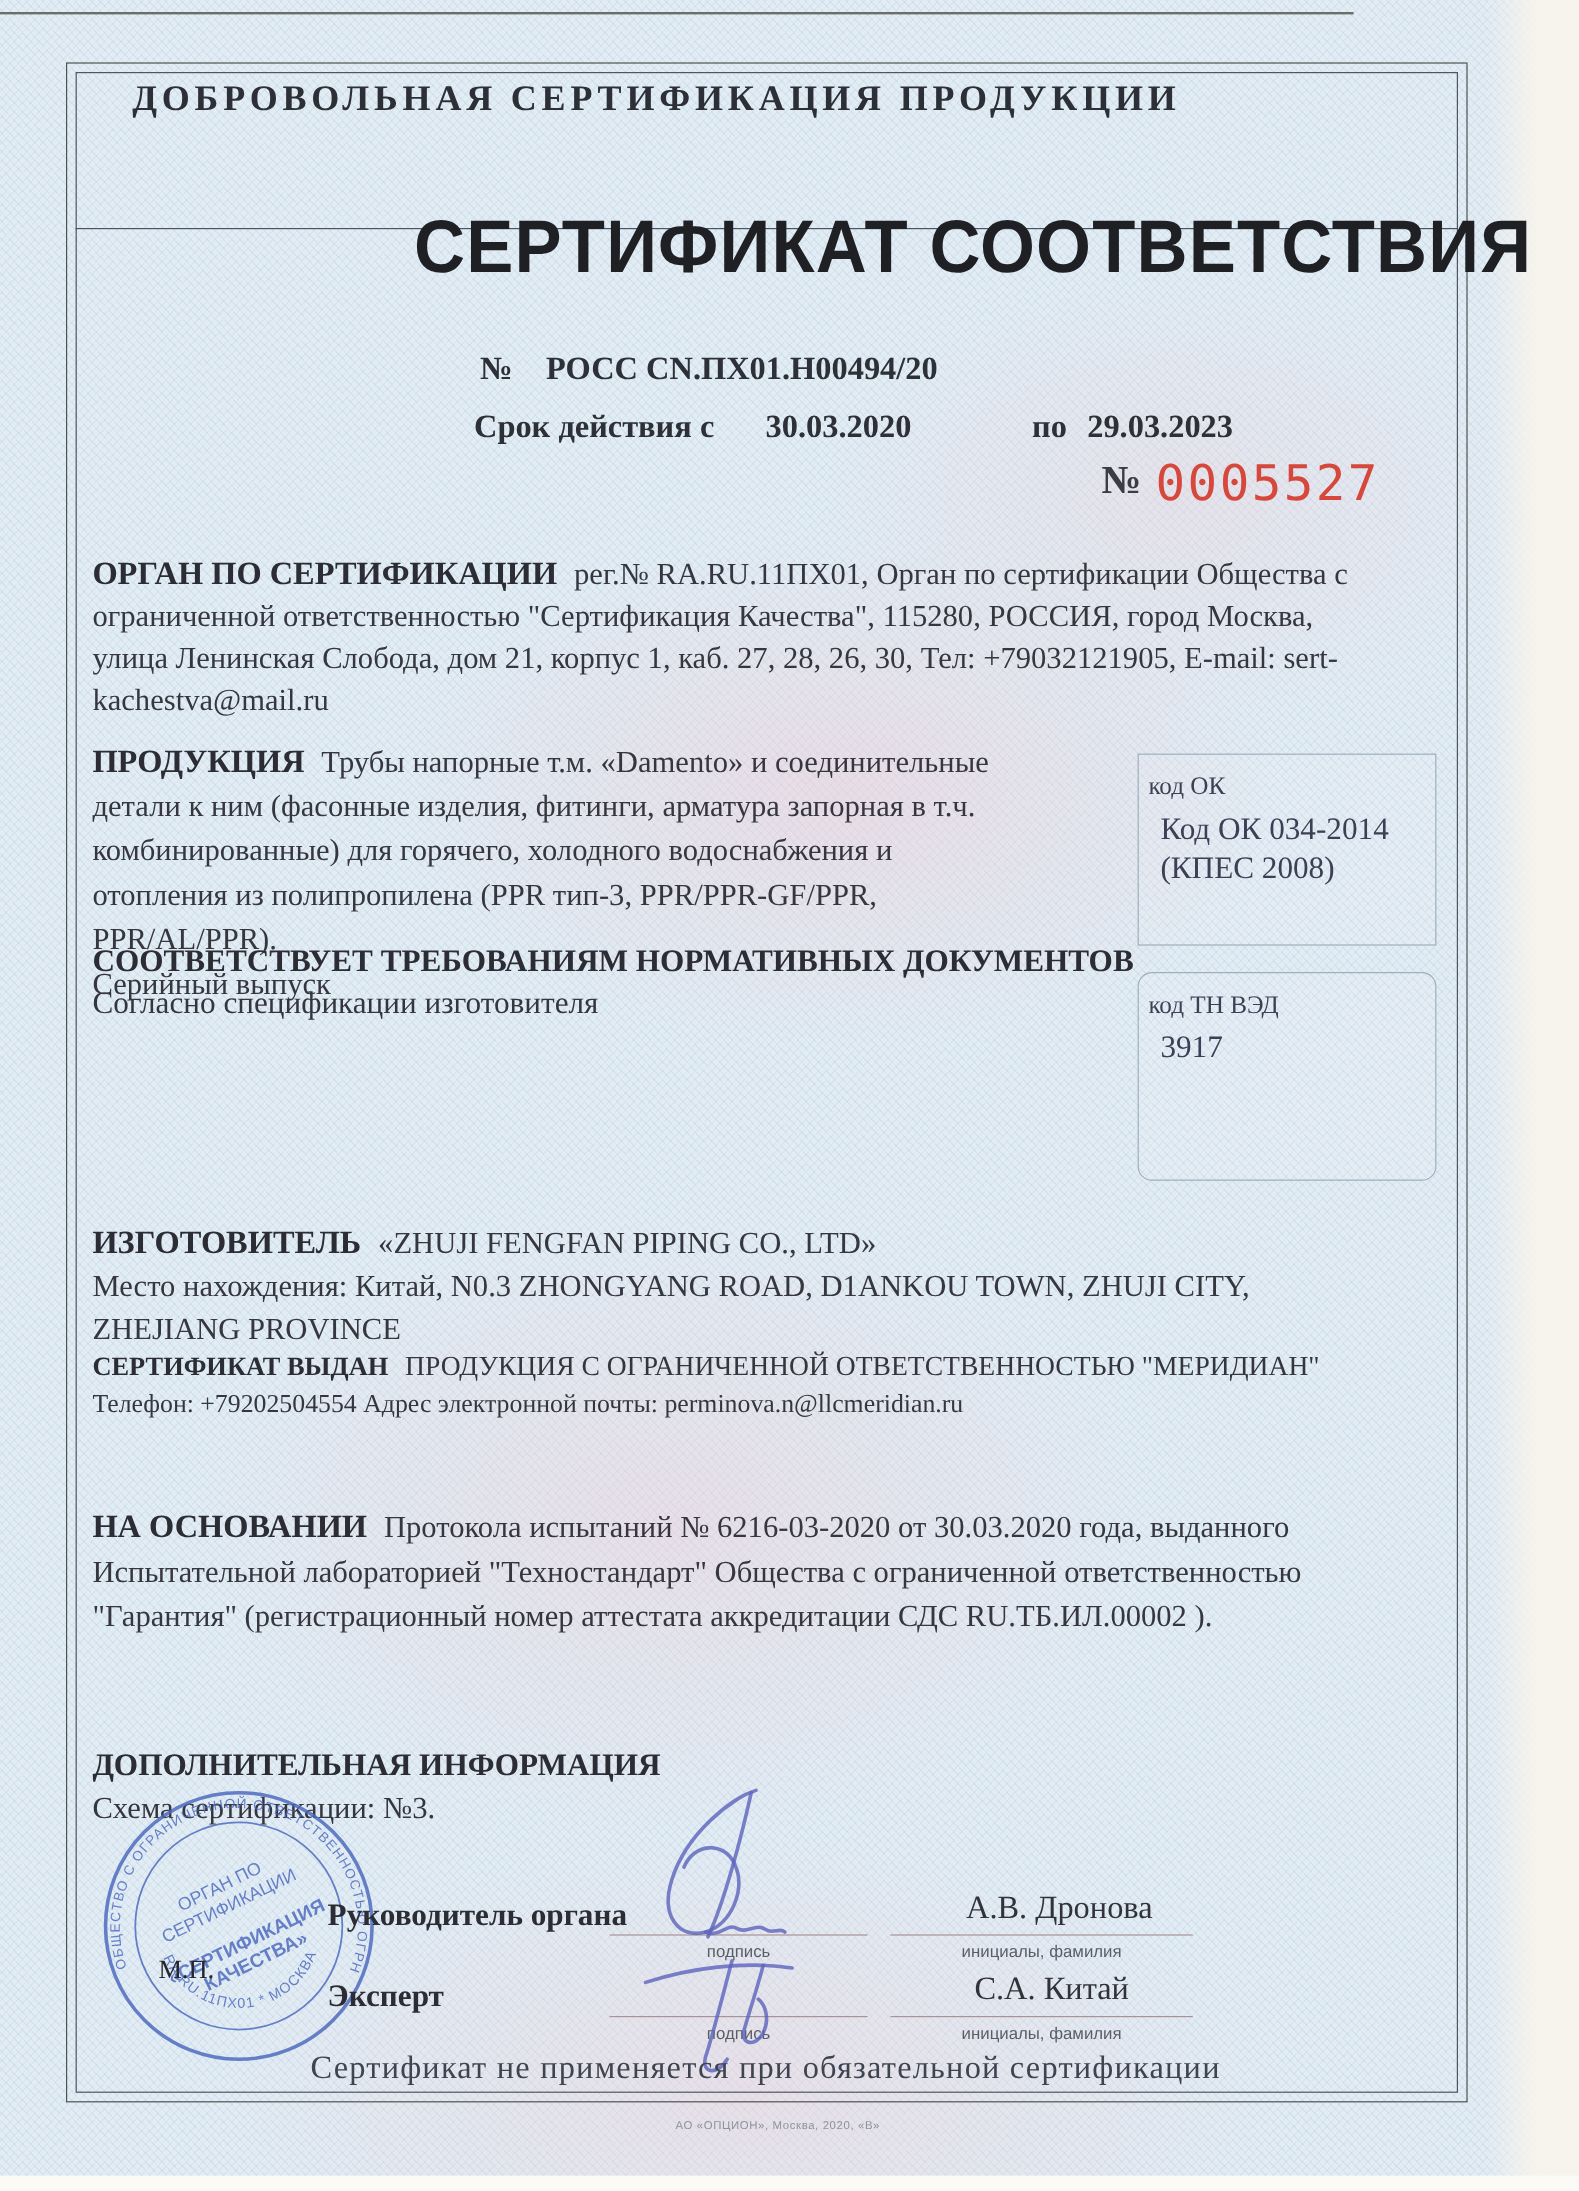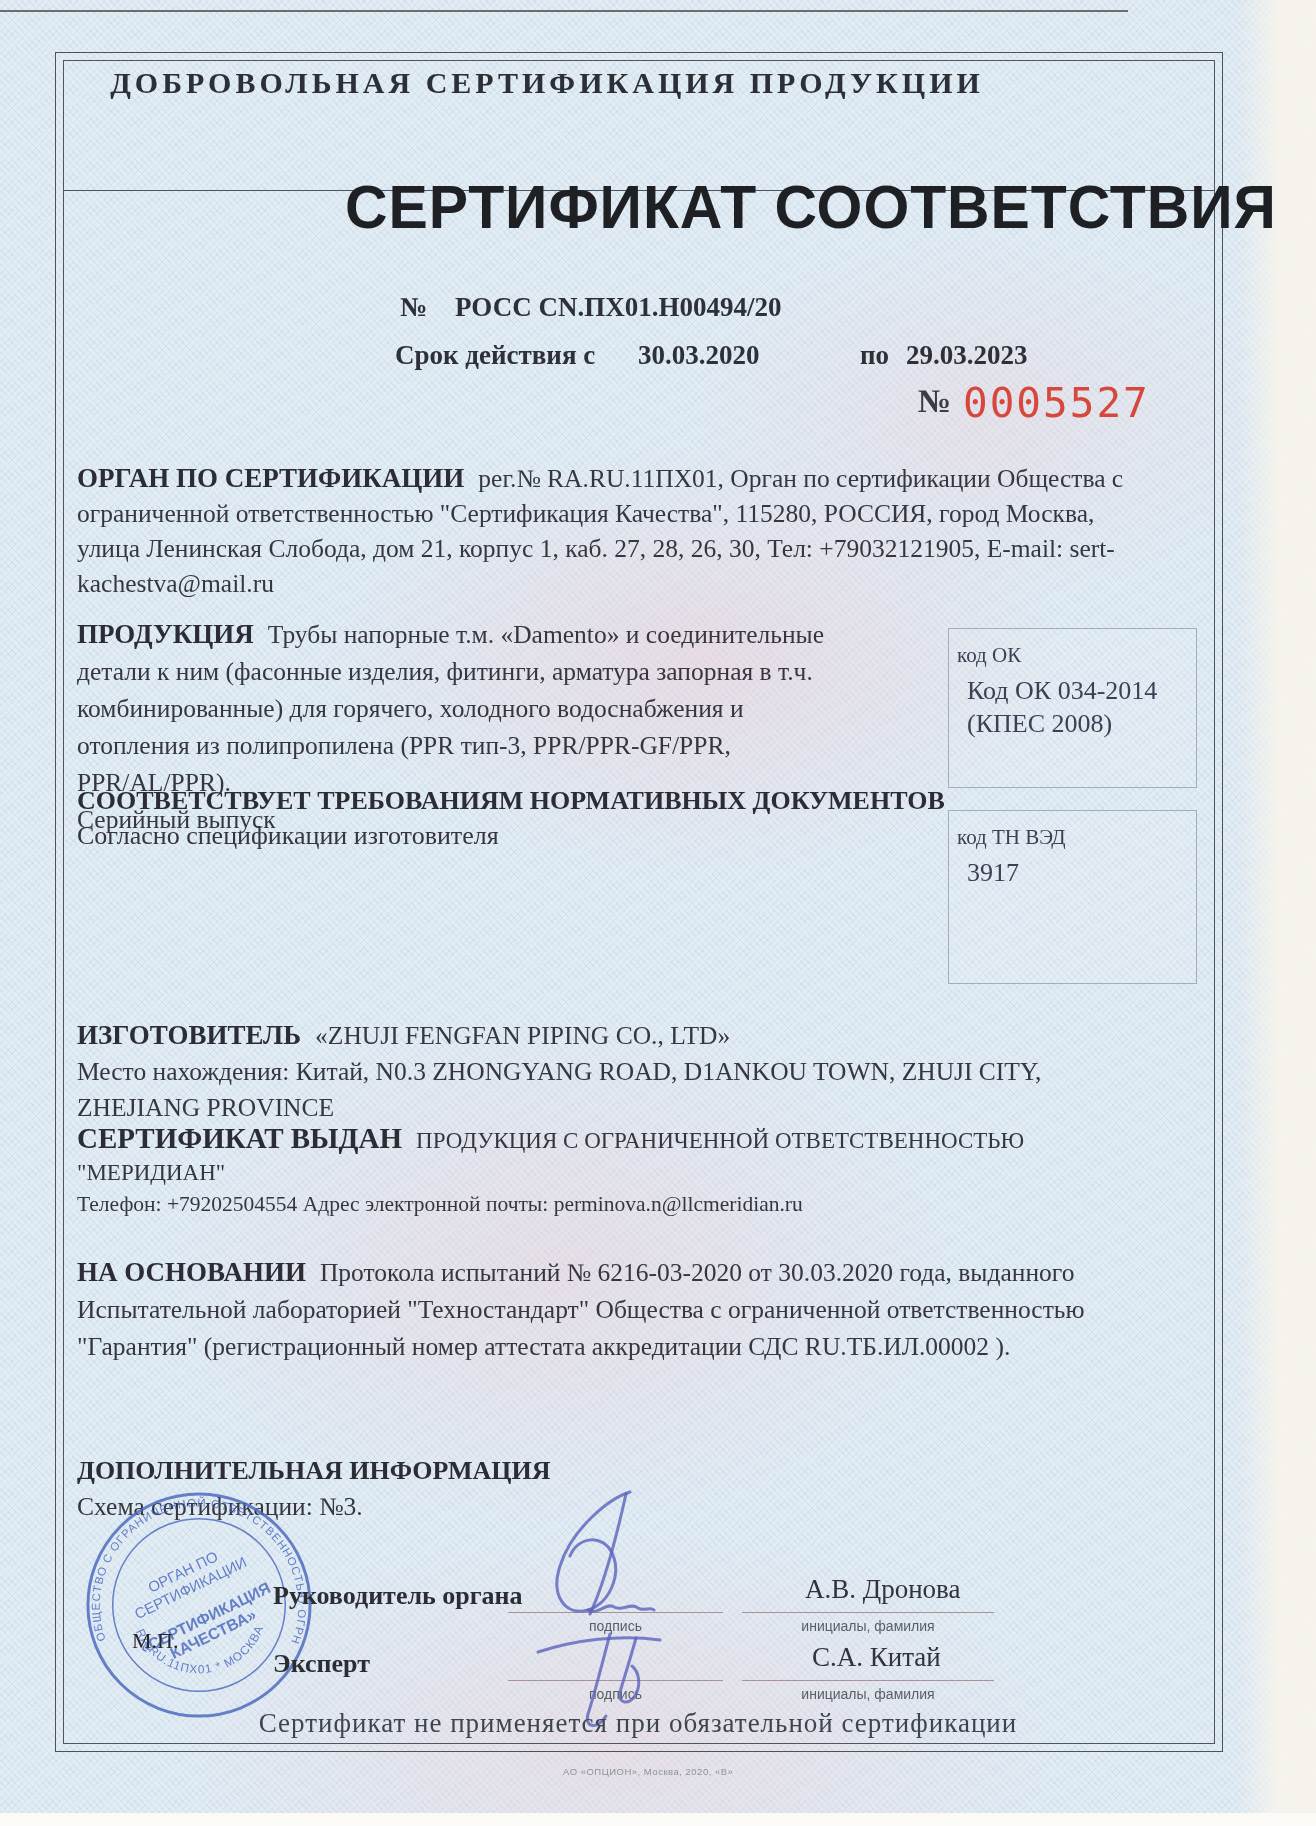--- a/index.html
+++ b/index.html
@@ -41,29 +41,29 @@
 
   .para{font-size:25.5px;line-height:35px;color:#36363f;}
   .lbl{font-weight:bold;font-size:27px;color:#2c2c34;margin-right:14px;}
   .organ{left:77px;top:435px;width:1058px;}
   .production{left:77px;top:590px;width:758px;line-height:37px;}
   .block{display:block;}
   .conforms-lbl{left:77px;top:786px;font-weight:bold;font-size:26px;color:#2c2c34;}
   .conforms-txt{left:77px;top:821px;font-size:26px;}
   .manufacturer{left:77px;top:991px;width:1015px;line-height:36px;}
   .issued{left:77px;top:1101px;width:1065px;font-size:21.5px;line-height:31px;}
-  .issued .lbl{font-size:29px;}
+  .issued .lbl{font-size:22px;}
   .issued-name{font-size:23px;}
   .basis{left:77px;top:1228px;width:1058px;line-height:37px;}
   .additional-lbl{left:77px;top:1456px;font-weight:bold;font-size:26px;color:#2c2c34;}
   .additional-txt{left:77px;top:1492px;font-size:25.5px;}
 
   .code-box{border:1px solid #9fb0bd;color:#3d3f55;background:rgba(255,255,255,0.06);}
   .box-ok{left:948px;top:628px;width:247px;height:158px;}
-  .box-tnved{left:948px;top:810px;width:247px;height:172px;}
+  .box-tnved{left:948px;top:810px;width:247px;height:172px;border-radius:12px;}
   .code-box .cap{display:block;margin:14px 0 6px 8px;font-size:21px;}
   .code-box .val{display:block;margin:0 12px 0 18px;font-size:26px;line-height:33px;}
 
   .stamp{left:80px;top:1486px;opacity:.82;}
   .stamp text{font-family:"Liberation Sans",sans-serif;fill:#4a68be;}
   .stamp circle{stroke:#4a68be;}
   .st-ring{letter-spacing:1px;}
   .mp{left:132px;top:1628px;font-size:22px;color:#26262c;}
 
   .sig-label{font-weight:bold;font-size:26px;color:#2c2c34;}

